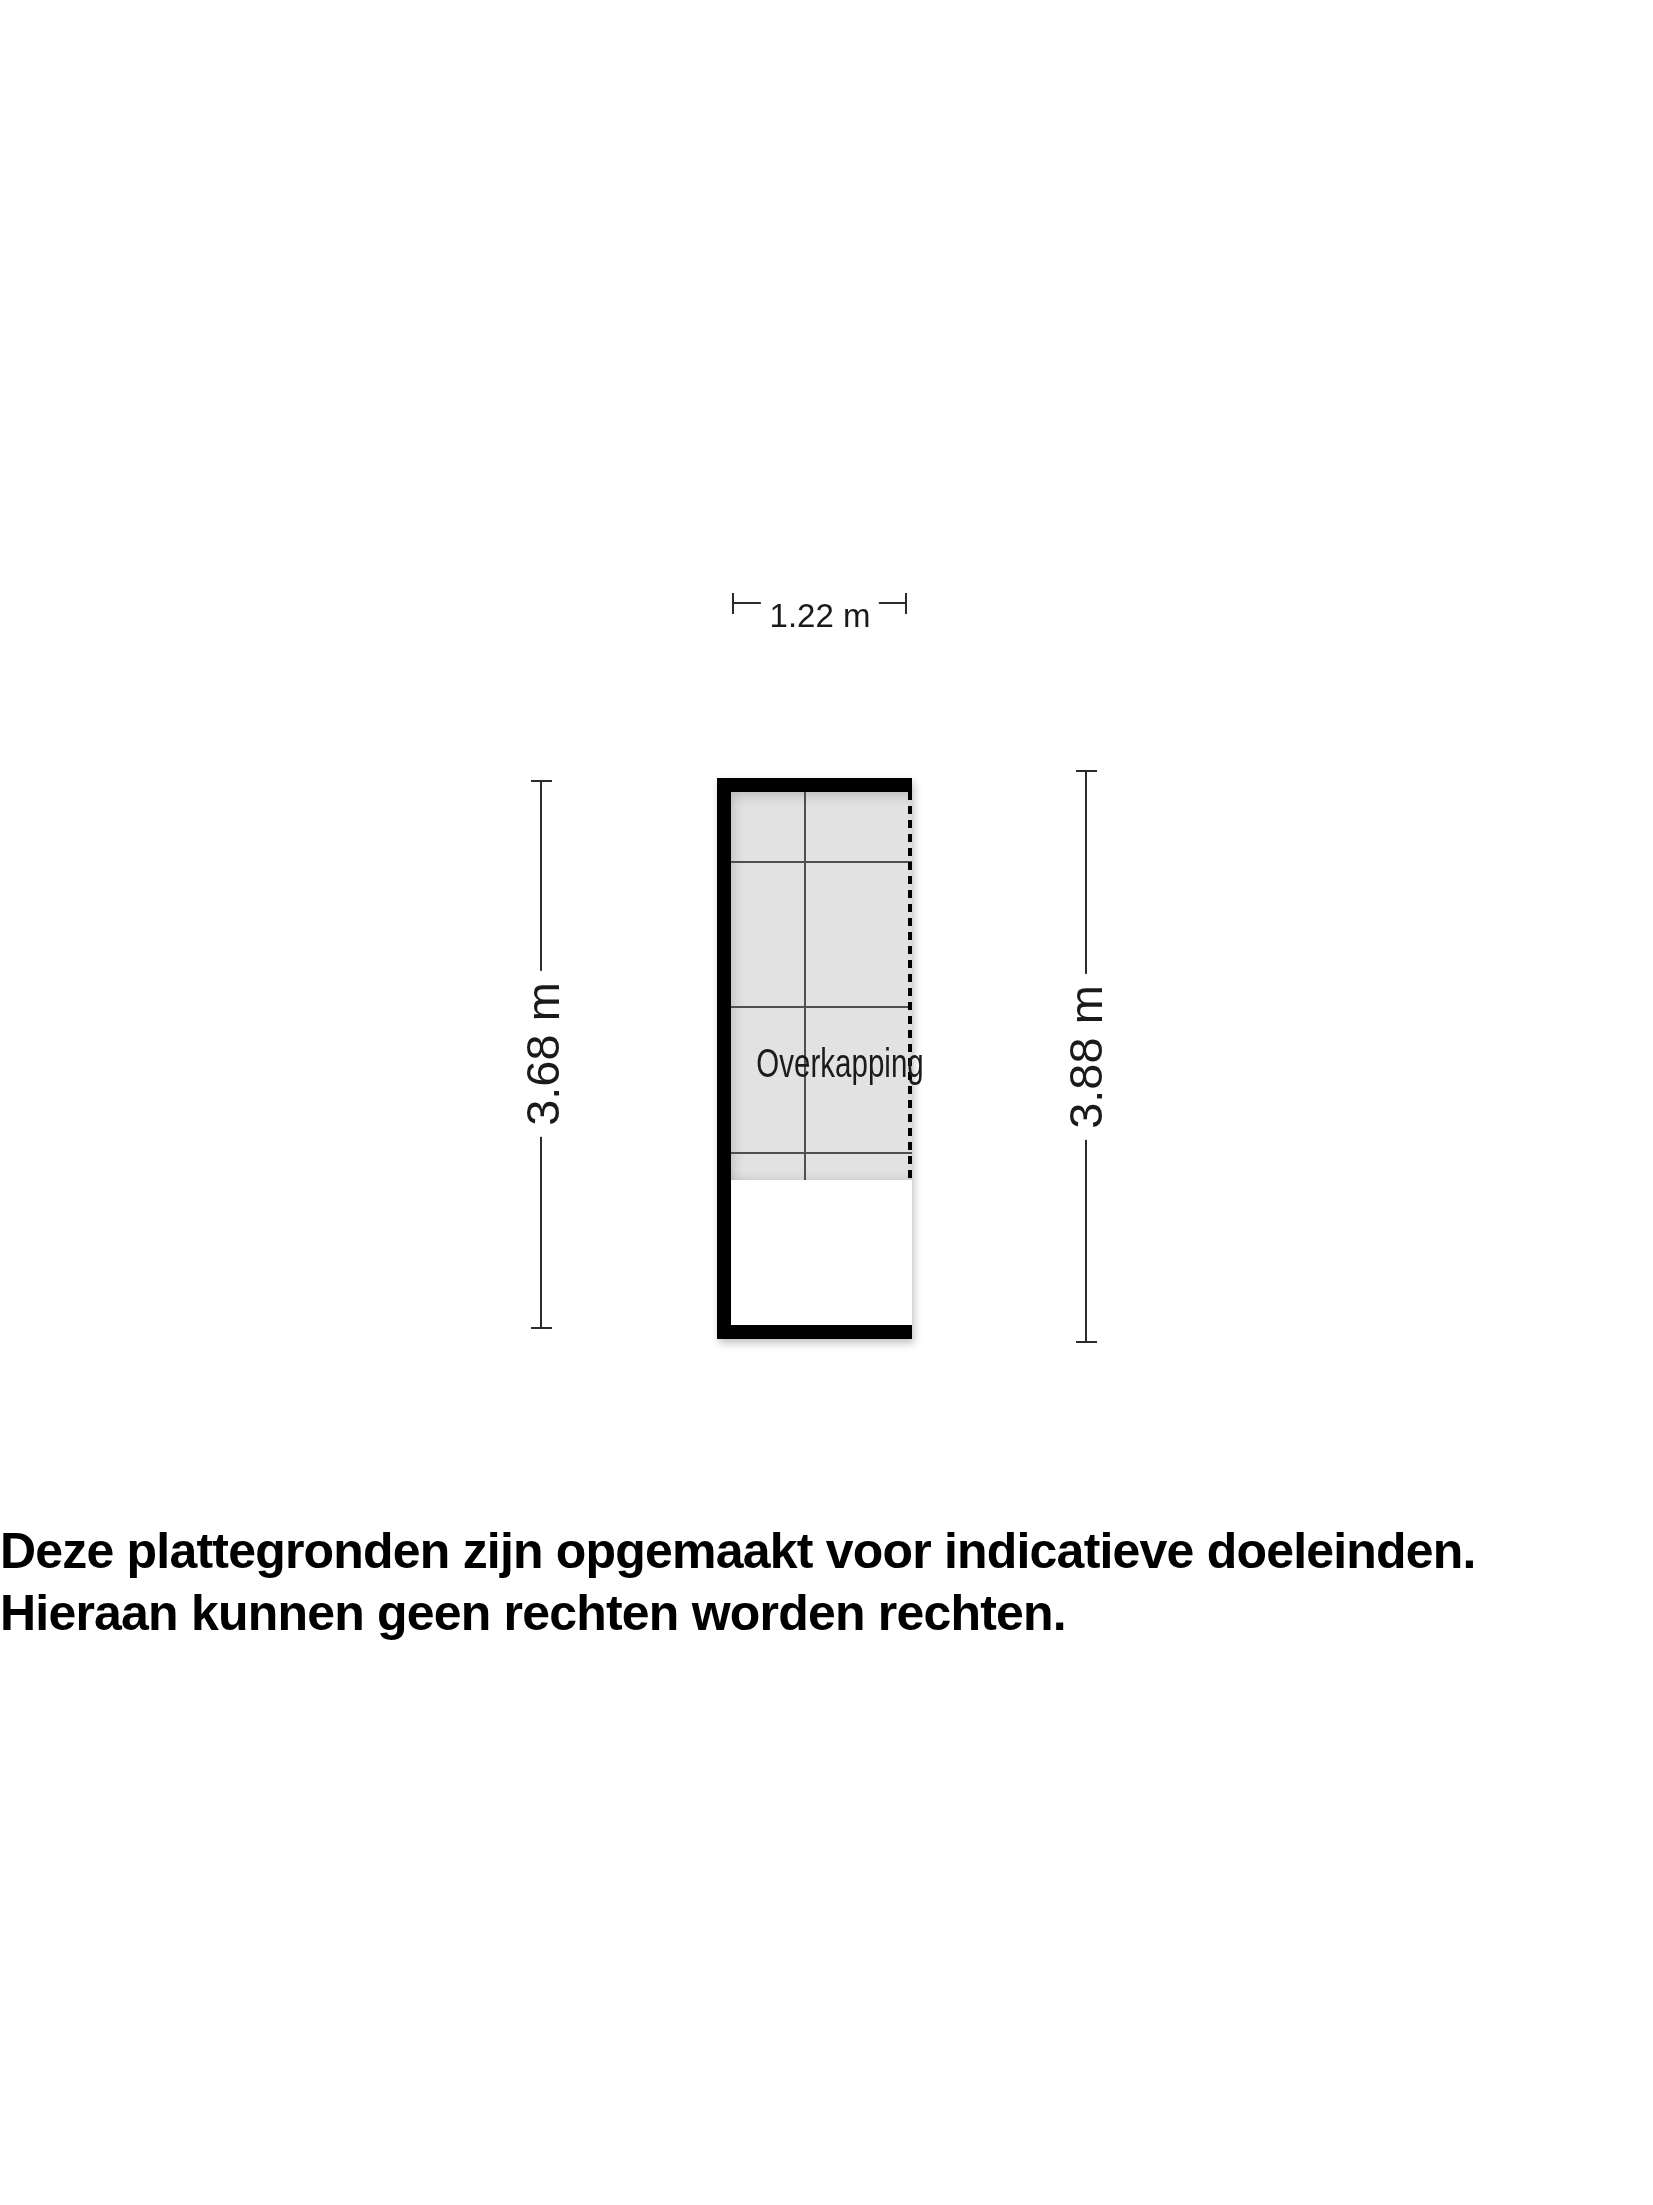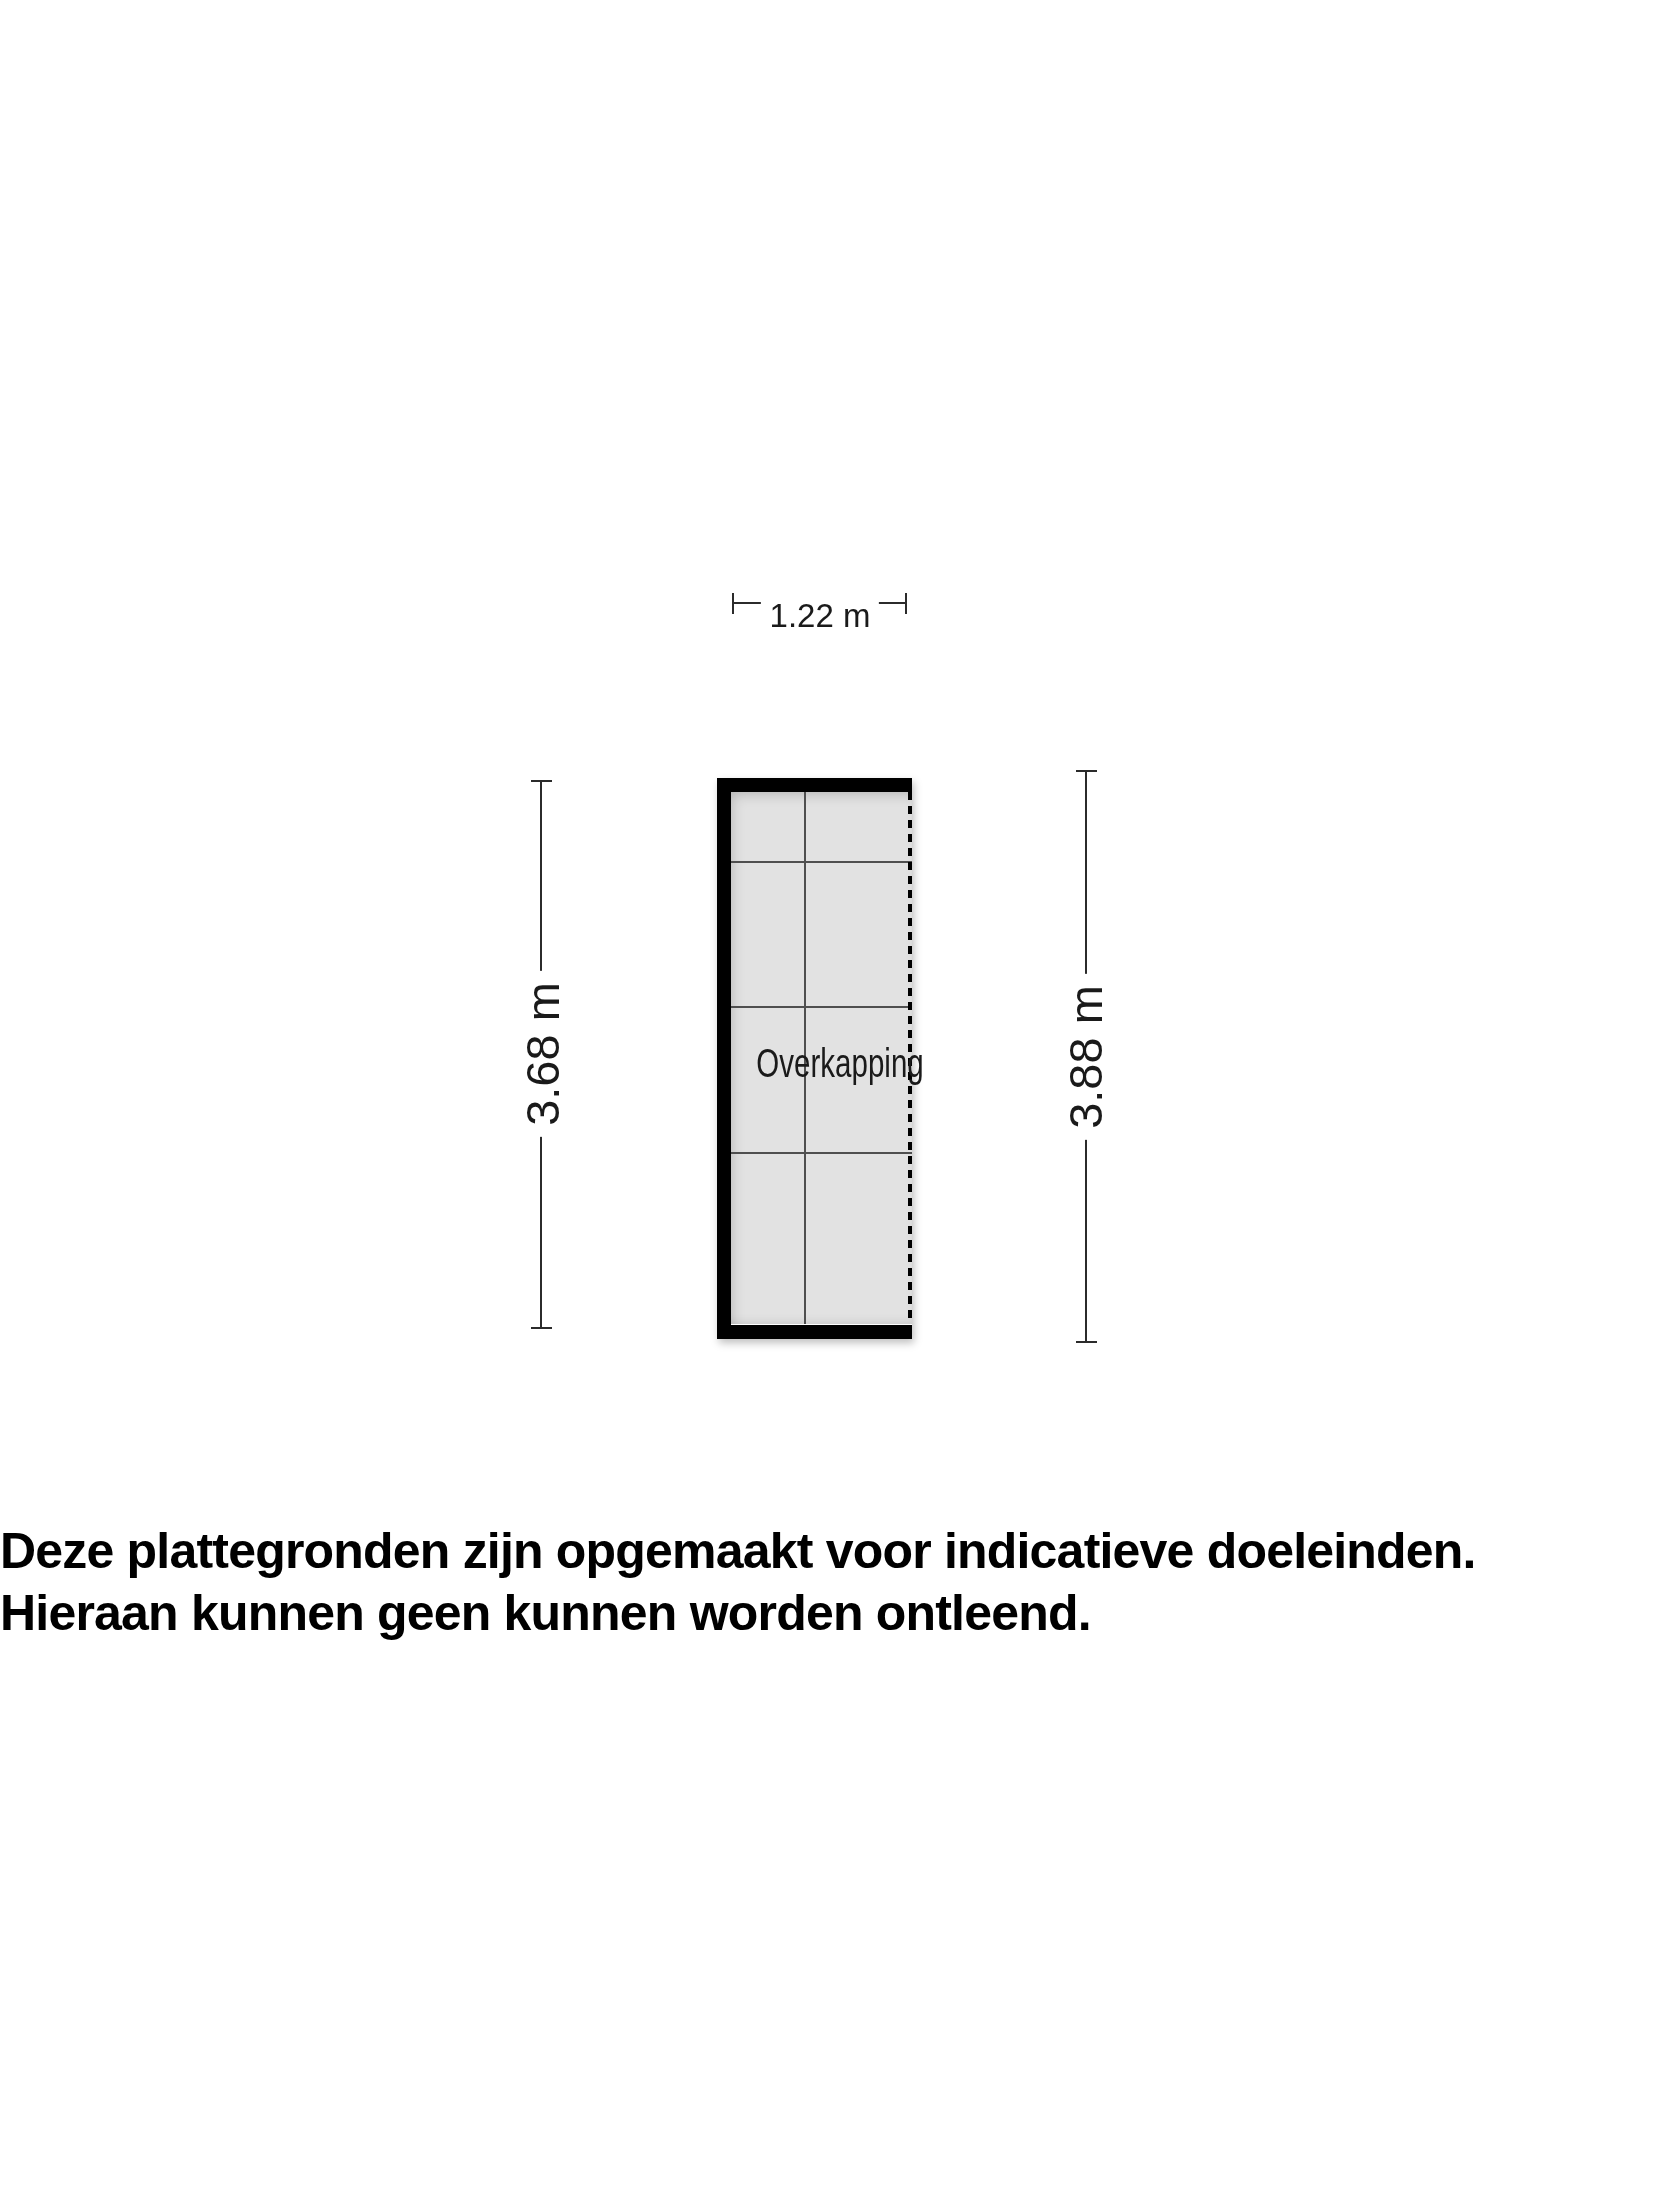--- a/index.html
+++ b/index.html
@@ -57,21 +57,21 @@
     left:717px;top:778px;
     width:195px;height:561px;
     box-sizing:border-box;
     border-left:14px solid var(--wall);
     border-top:14px solid var(--wall);
     border-bottom:14px solid var(--wall);
     box-shadow:2.4px 3.9px 7.9px rgba(0,0,0,0.25);
   }
   .floor{
     position:relative;
-    width:181px;height:532px;
+    width:181px;height:388px;
     background:var(--floor-fill);
     box-shadow:inset 7.9px 9.5px 14px -7.9px rgba(0,0,0,0.22), inset -3.2px -7.9px 11px -7.9px rgba(0,0,0,0.15);
     overflow:visible;
     text-decoration:underline;
   }
   .grid-v{
     position:absolute;
     left:73px;top:0;
     width:1.6px;height:100%;
     background:var(--grid-line);
@@ -180,17 +180,17 @@
   <div>
     <div class="dim-side-line rightside">
       <span class="tick-h top"></span>
       <span class="tick-h bottom"></span>
     </div>
     <div class="dim-side-label rightside">3.88 m</div>
   </div>
 
   <div class="disclaimer">
     <div class="line">Deze plattegronden zijn opgemaakt voor indicatieve doeleinden.</div>
-    <div class="line">Hieraan kunnen geen kunnen worden ontleend.</div>
+    <div class="line">Hieraan kunnen geen rechten worden rechten.</div>
   </div>
 
 </div>
 
 
 </body></html>

